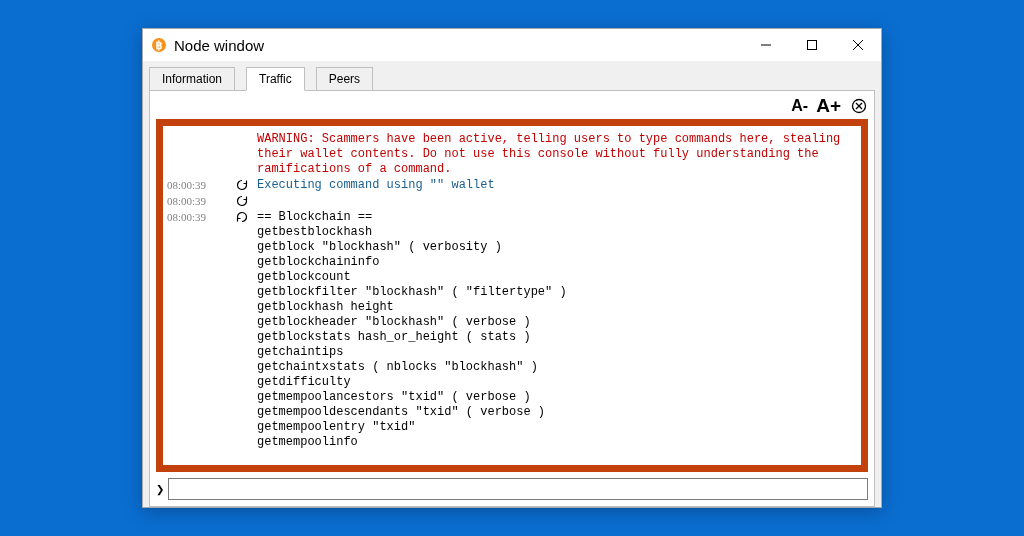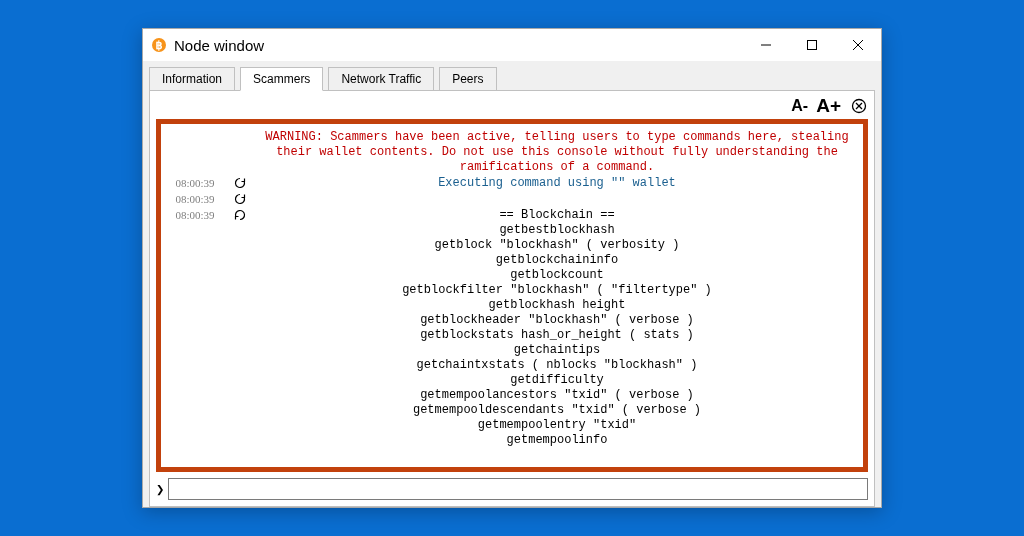--- a/index.html
+++ b/index.html
@@ -45,21 +45,21 @@
   }
   .winbtn svg{display:block}
   .below-title{
     background:#f0f0f0;
     padding:6px 6px 0 6px;
     display:flex; flex-direction:column;
     flex:1;
   }
   .tabs{
     display:flex;
-    gap:6px;
+    gap:12px;
   }
   .tab{
     padding:4px 12px;
     border:1px solid #c0c0c0;
     border-bottom:none;
     background:#f0f0f0;
     color:#000;
     font-size:12px;
     margin-right:-1px;
     position:relative;
@@ -96,29 +96,28 @@
   .fontbtn.big{font-size:19px}
   .clearbtn{
     width:18px;height:18px;
     display:flex;align-items:center;justify-content:center;
     margin-left:4px;
   }
   .clearbtn svg{display:block}
   .console{
     flex:1;
     margin:0 6px 6px 6px;
-    border:5px solid #c2410c;
+    border:7px solid #c2410c;
     background:#fff;
     overflow-y:scroll;
     padding:6px 4px;
     font-family:"Consolas","Courier New",monospace;
     font-size:12px;
     line-height:1.25;
     min-height:0;
-    text-align:center;
   }
   .console::-webkit-scrollbar{width:17px;background:#f0f0f0}
   .console::-webkit-scrollbar-thumb{background:#c1c1c1}
   .row{
     display:flex;
     align-items:flex-start;
     margin-bottom:1px;
   }
   .ts{
     width:60px; flex:0 0 60px;
@@ -189,22 +188,21 @@
       <svg width="10" height="10">
           <line x1="0" y1="0" x2="10" y2="10" stroke="#000" stroke-width="1"></line>
           <line x1="10" y1="0" x2="0" y2="10" stroke="#000" stroke-width="1"></line>
         </svg>
     </span>
   </div>
 
   <div class="below-title">
     <div class="tabs">
       <div class="tab">Information</div>
-      <div class="tab active">Scammers</div>
-      <div class="tab">Network Traffic</div>
+      <div class="tab active">Traffic</div>
       <div class="tab">Peers</div>
     </div>
 
     <div class="panel">
       <div class="font-bar">
         <span class="fontbtn small">A-</span>
         <span class="fontbtn big">A+</span>
         <span class="clearbtn">
           <svg width="16" height="16" viewBox="0 0 16 16">
             <circle cx="8" cy="8" r="6.5" fill="none" stroke="#000" stroke-width="1.3"></circle>

